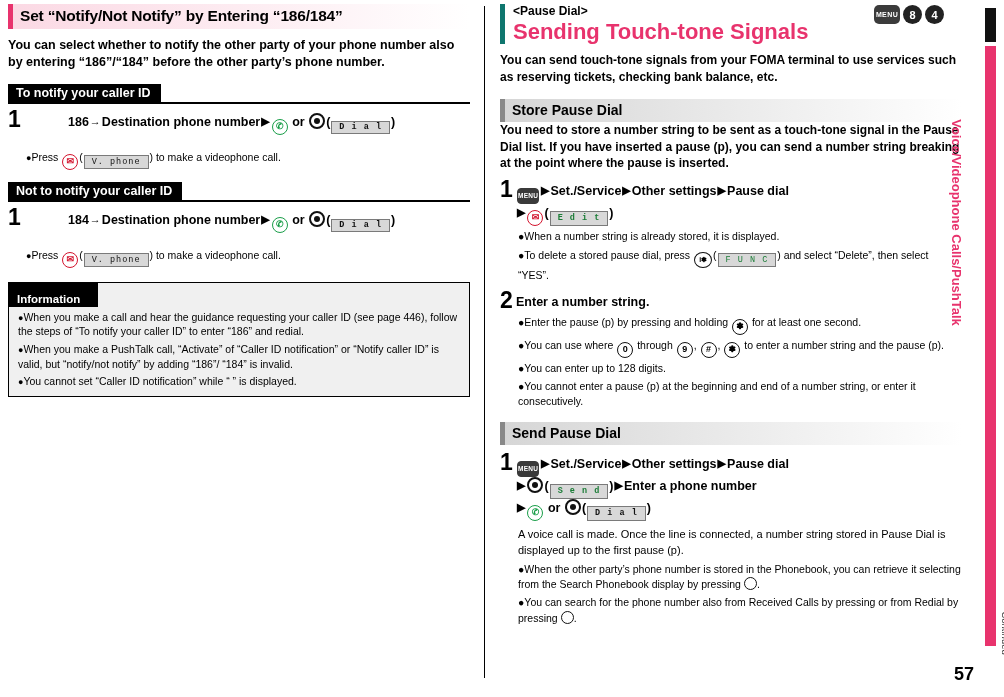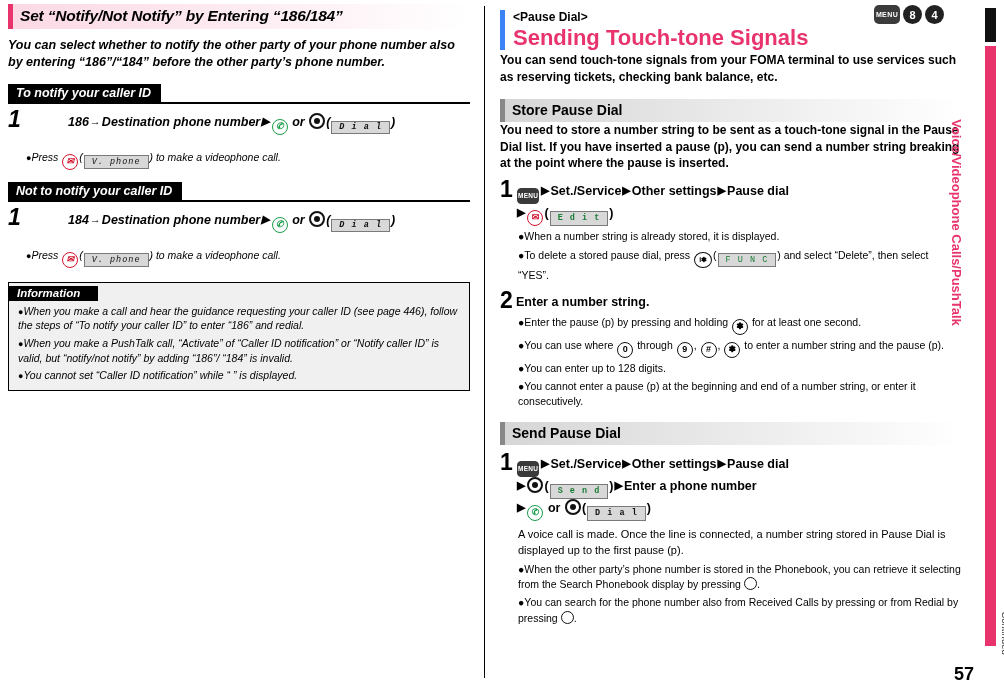--- a/index.html
+++ b/index.html
@@ -8,21 +8,21 @@
     width:1004px; height:697px;
     font-family:"Liberation Sans", sans-serif;
     background:#ffffff;
     position:relative;
     overflow:hidden;
     color:#000;
   }
   .page { position:absolute; inset:0; }
 
   
-  .col-left { position:absolute; left:0; top:0; width:478px; height:562px; padding:4px 8px 0 8px;font-style:italic; }
+  .col-left { position:absolute; left:0; top:0; width:478px; height:562px; padding:4px 8px 0 8px; }
   .col-right { position:absolute; left:492px; top:0; width:478px; height:697px; padding:4px 8px 0 8px; }
 
   .vline { position:absolute; left:484px; top:6px; width:1px; height:672px; background:#000; }
 
   
   .left-title {
     background:linear-gradient(to right,#fbd9e4,#ffffff);
     border-left:5px solid #e8336d;
     font-size:15.5px; font-weight:bold;
     padding:3px 6px 4px 7px;
@@ -84,43 +84,42 @@
 
   
   .infobox {
     margin-top:14px;
     border:1px solid #000;
     background:#f0f0f0;
     padding:0 0 7px 0;
   }
   .info-head {
     background:#000; color:#fff; display:inline-block;
-    font-size:11.5px; font-weight:bold; padding:1px 18px 2px 8px;
+    font-size:11.5px; font-weight:bold; padding:10px 18px 2px 8px;
   }
   .info-item { font-size:10.5px; line-height:1.4; padding:3px 9px 0 9px; }
   .info-item .dot { font-size:9px; }
 
   
   .right-head {
-    border-left:5px solid #3b82f6;
+    border-left:5px solid #0f766e;
     padding-left:8px;
-    margin-top:6px;
   }
   .kicker { font-size:12px; font-weight:bold; }
   .rtitle { font-size:22px; font-weight:bold; color:#e8336d; line-height:1.15; margin-top:1px; }
   .menukeys { position:absolute; right:26px; top:5px; display:flex; gap:3px; align-items:center;}
   .mk {
     width:19px; height:19px; border-radius:50%;
     background:#3b3b3b; color:#fff; font-size:11px; font-weight:bold;
     display:flex; align-items:center; justify-content:center;
   }
   .mk.m { width:26px; border-radius:5px; font-size:7px; letter-spacing:0.4px;}
   .mk.num { background:#222; }
 
-  .rlead { font-size:12px; font-weight:bold; line-height:1.4; margin-top:2px; }
+  .rlead { font-size:12px; font-weight:bold; line-height:1.4; margin-top:8px; }
 
   .grayband {
     background:linear-gradient(to right,#d6d6d6,#ffffff);
     border-left:5px solid #888;
     font-size:14px; font-weight:bold;
     padding:3px 6px 4px 7px;
     margin-top:13px;
   }
   .rbody { font-size:12px; font-weight:bold; line-height:1.4; margin-top:0; }
 

